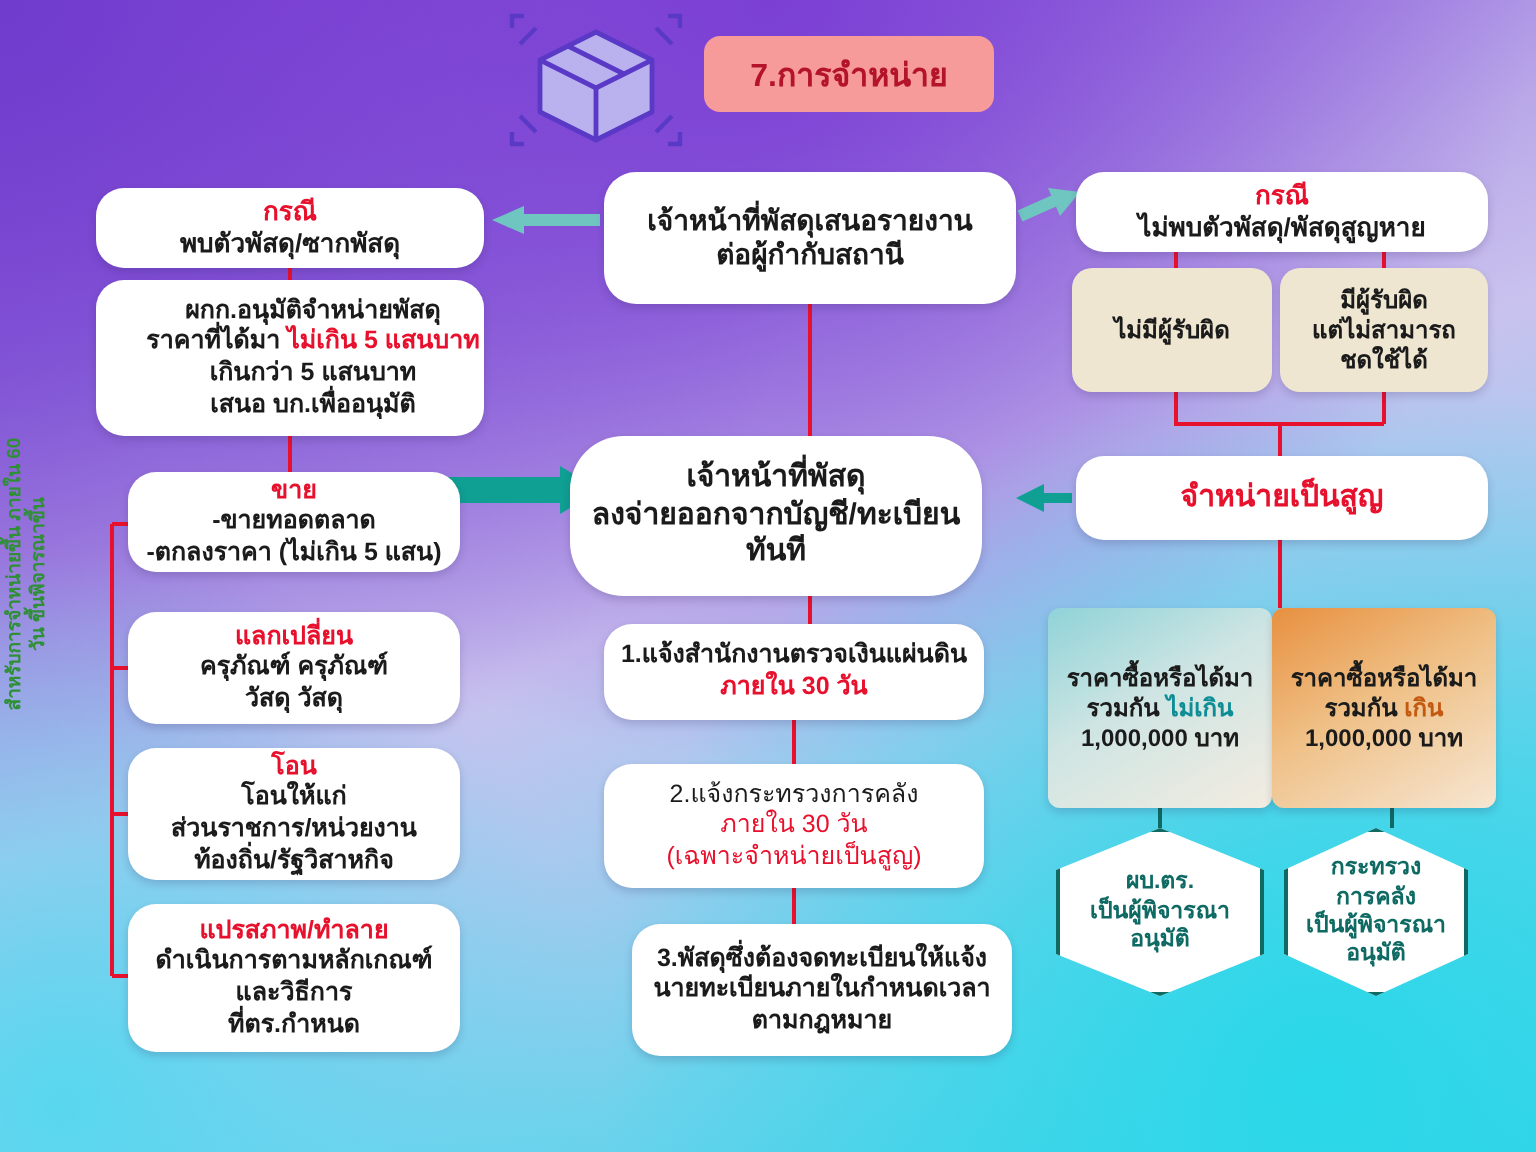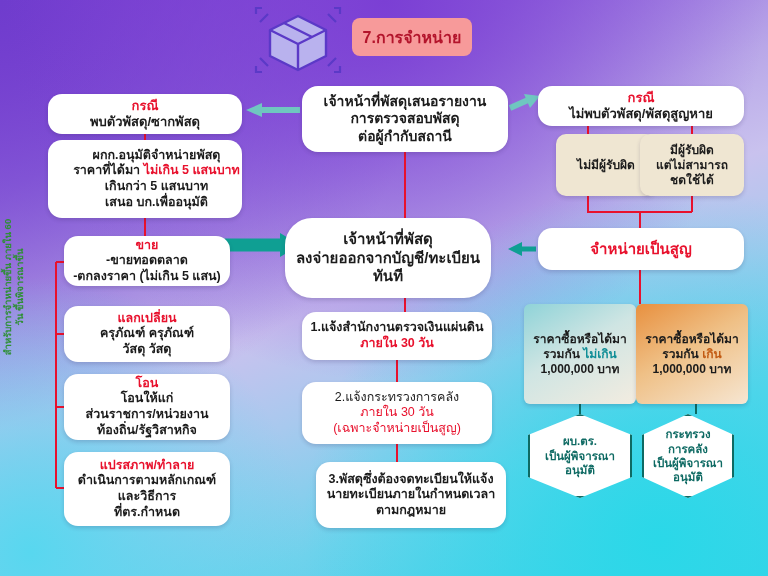--- a/index.html
+++ b/index.html
@@ -21,34 +21,34 @@
     box-sizing:border-box;display:flex;flex-direction:column;
     align-items:center;justify-content:center;text-align:center;
     color:#1b1b1b;line-height:1.25;
     box-shadow:0 2px 4px rgba(40,30,80,.18);
   }
   .box .ln{display:block;}
   .red{color:#e8112d;}
 
   
   #title-banner{
-    position:absolute;left:352px;top:18px;width:120px;height:38px;
+    position:absolute;left:352px;top:18px;width:145px;height:38px;
     background:#f79a9a;border-radius:8px;display:flex;align-items:center;justify-content:center;
     color:#b3142b;font-weight:bold;font-size:16px;
   }
   #box-icon{position:absolute;left:246px;top:0px;width:104px;height:80px;}
 
   
   #b-officer-report{left:302px;top:86px;width:206px;height:66px;font-size:14px;font-weight:bold;border-radius:16px;}
   #b-case-found{left:48px;top:94px;width:194px;height:40px;font-size:13px;font-weight:bold;}
   #b-case-notfound{left:538px;top:86px;width:206px;height:40px;font-size:13px;font-weight:bold;}
 
   #b-approval{left:48px;top:140px;width:194px;height:78px;font-size:12.5px;font-weight:bold;padding-left:23px;}
 
-  #b-noliable{left:556px;top:134px;width:100px;height:62px;background:#efe6d2;font-size:12px;font-weight:bold;border-radius:10px;}
+  #b-noliable{left:536px;top:134px;width:100px;height:62px;background:#efe6d2;font-size:12px;font-weight:bold;border-radius:10px;}
   #b-liable{left:640px;top:134px;width:104px;height:62px;background:#efe6d2;font-size:12px;font-weight:bold;border-radius:10px;}
 
   #b-officer-remove{left:285px;top:218px;width:206px;height:80px;font-size:15px;font-weight:bold;border-radius:27px;}
   #b-sell-loss{left:538px;top:228px;width:206px;height:42px;font-size:15px;font-weight:bold;color:#e8112d;}
 
   #b-sale{left:64px;top:236px;width:166px;height:50px;font-size:12.5px;font-weight:bold;}
   #b-exchange{left:64px;top:306px;width:166px;height:56px;font-size:12.5px;font-weight:bold;}
   #b-transfer{left:64px;top:374px;width:166px;height:66px;font-size:12.5px;font-weight:bold;}
   #b-convert{left:64px;top:452px;width:166px;height:74px;font-size:12.5px;font-weight:bold;align-items:center;}
 
@@ -139,21 +139,20 @@
 </div>
 <div id="title-banner">7.การจำหน่าย</div>
 
 <div id="side-note">
   <span class="ln">สำหรับการจำหน่ายขึ้น</span>
   <span class="ln">ภายใน 60 วัน ขึ้นพิจารณาขึ้น</span>
 </div>
 
 <div class="box" id="b-officer-report">
   <span class="ln">เจ้าหน้าที่พัสดุเสนอรายงาน</span>
-  <span class="ln">การตรวจสอบพัสดุ</span>
   <span class="ln">ต่อผู้กำกับสถานี</span>
 </div>
 
 <div class="box" id="b-case-found">
   <span class="ln red">กรณี</span>
   <span class="ln">พบตัวพัสดุ/ซากพัสดุ</span>
 </div>
 
 <div class="box" id="b-case-notfound">
   <span class="ln red">กรณี</span>

